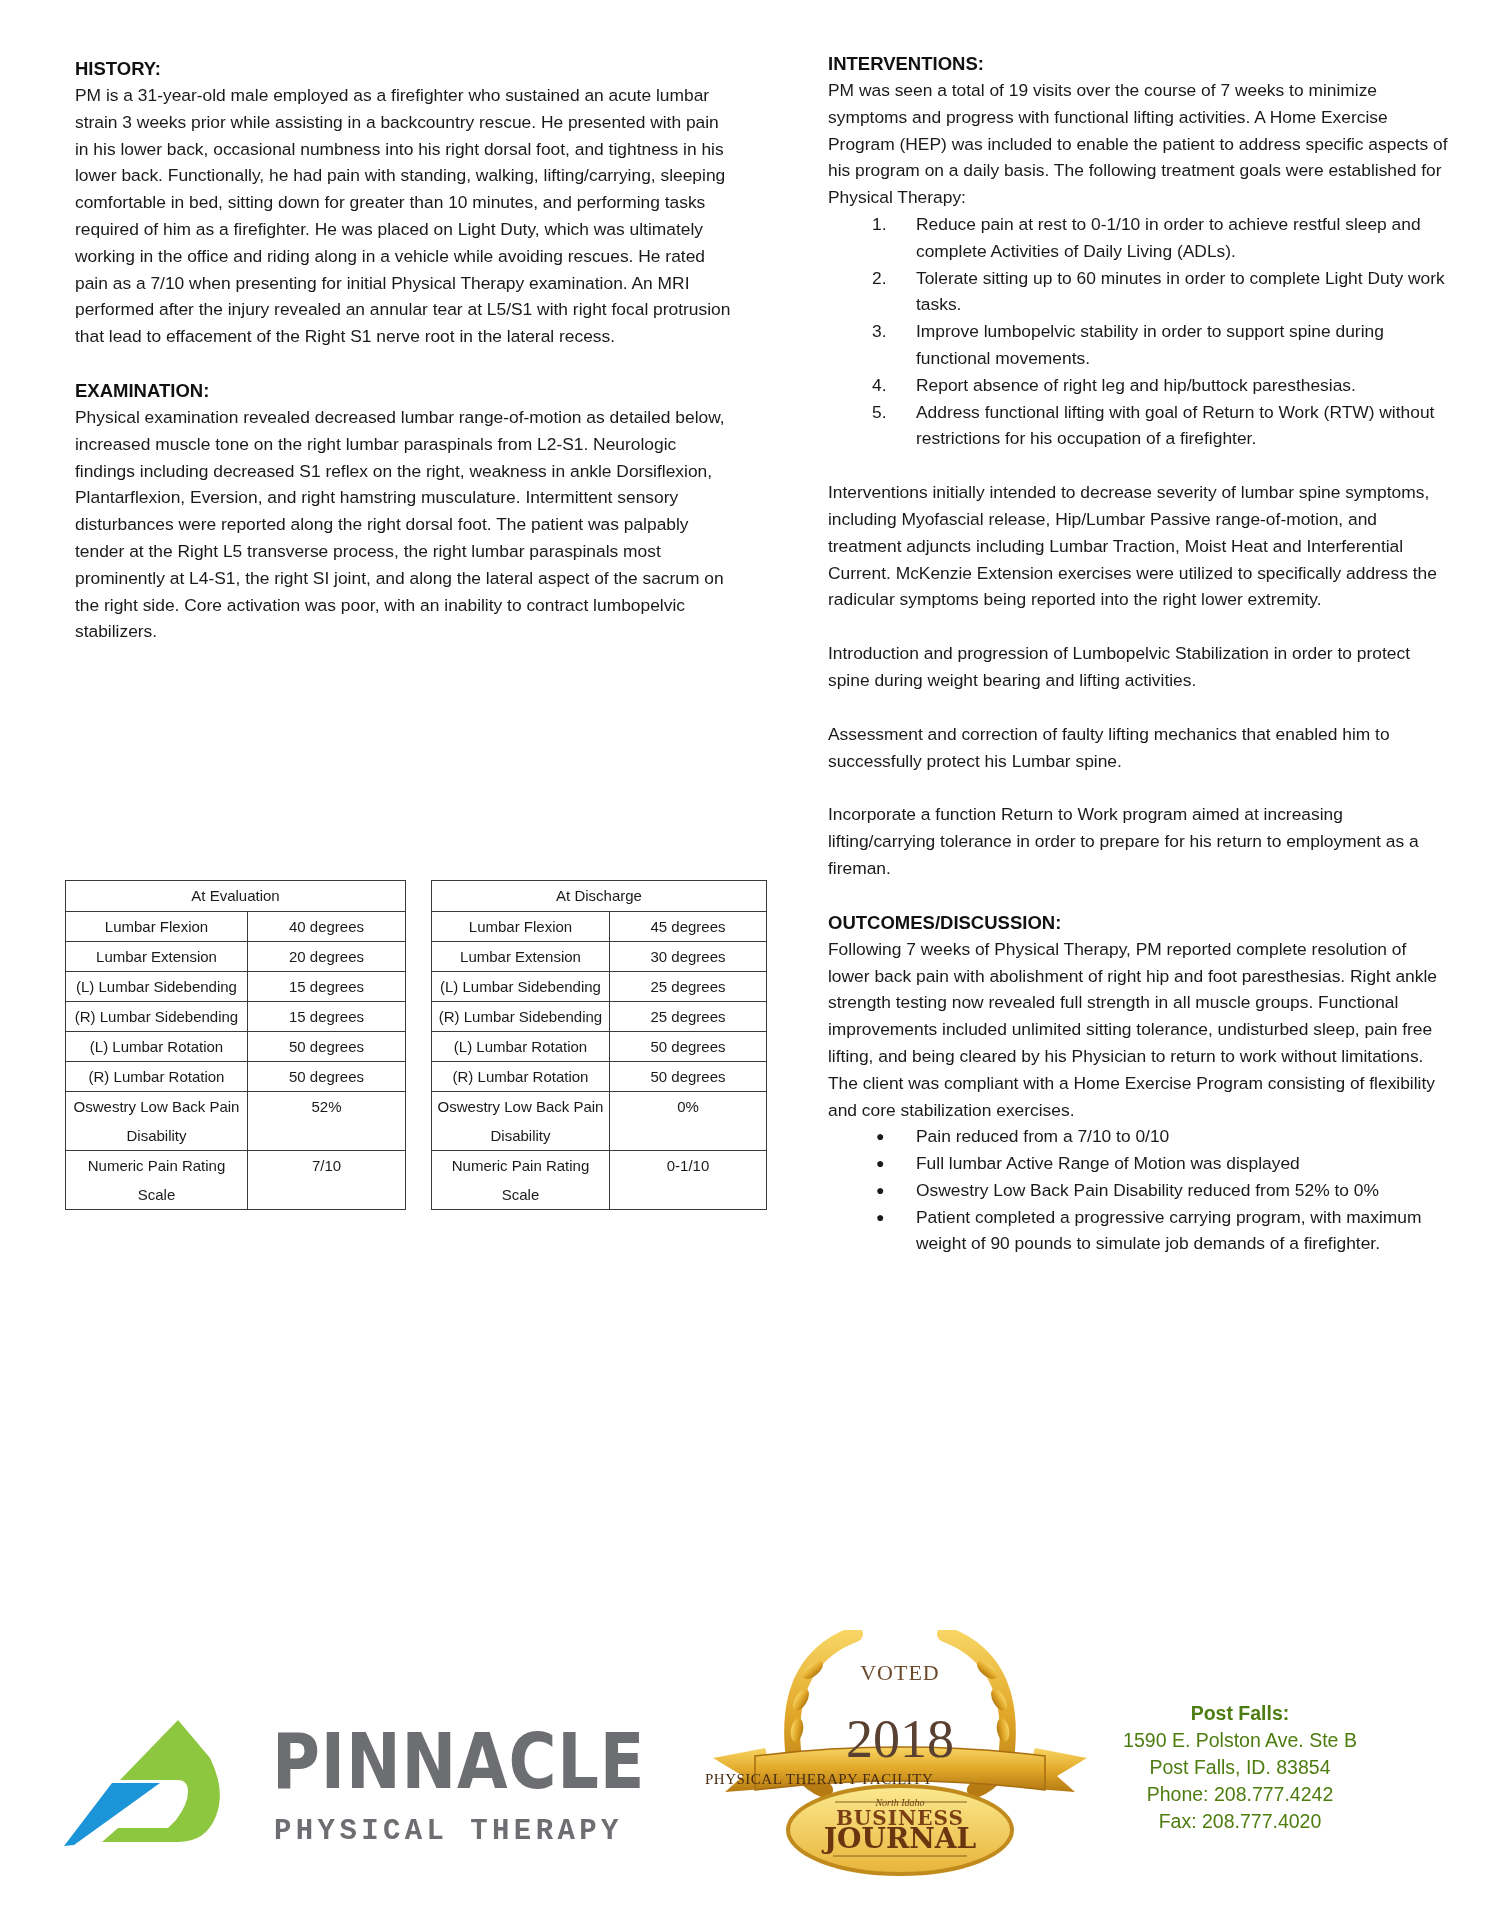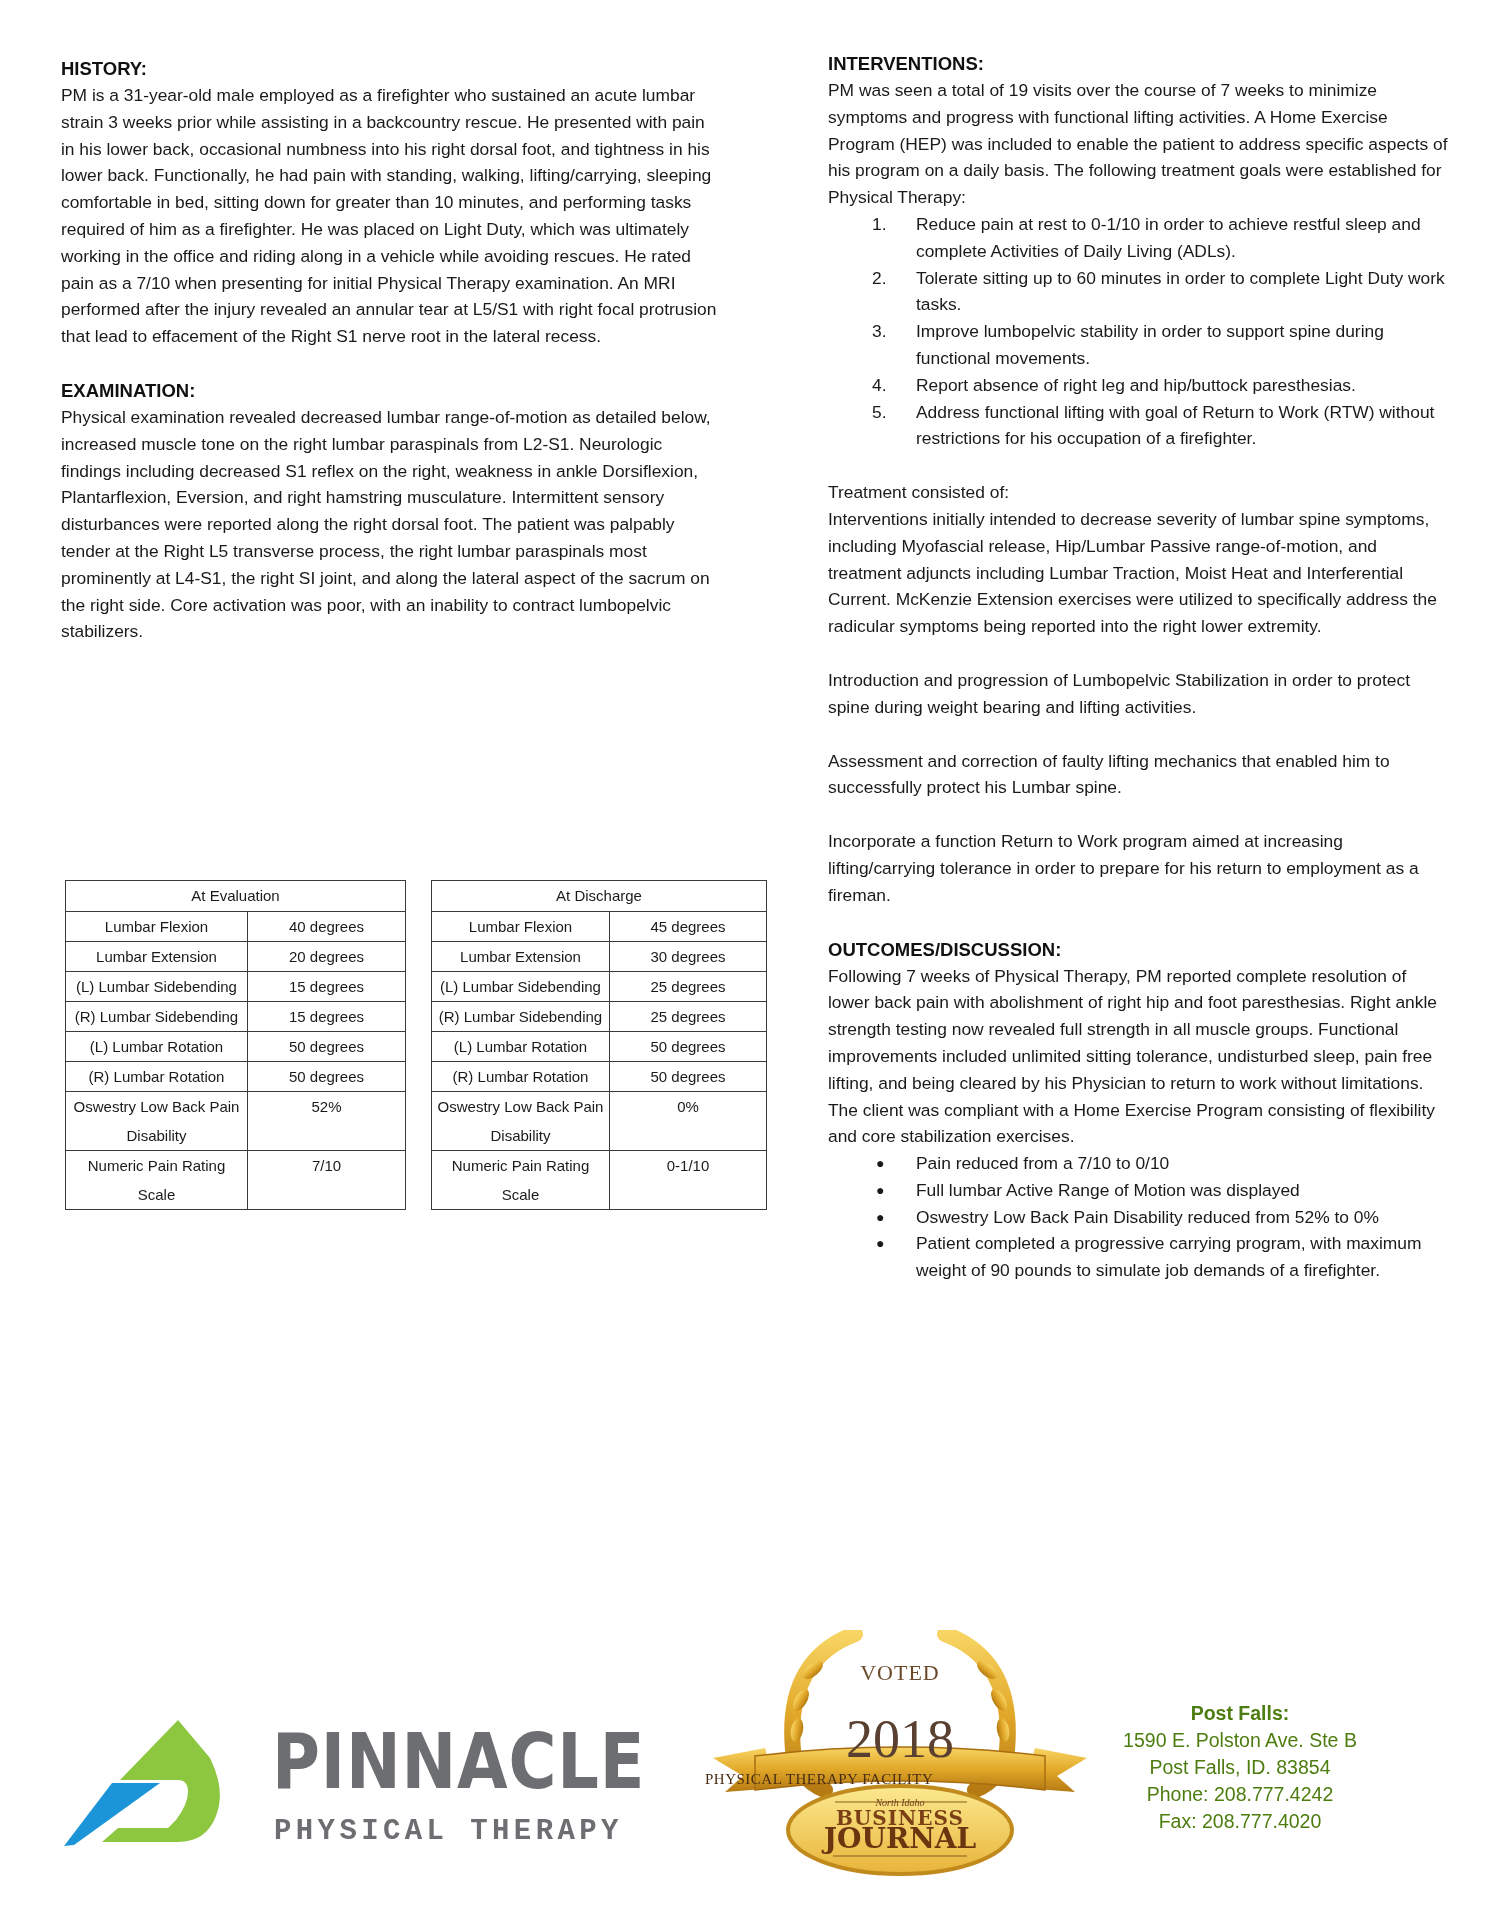--- a/index.html
+++ b/index.html
@@ -6,21 +6,21 @@
   html, body { width: 1496px; height: 1925px; background: #ffffff; }
   body {
     position: relative;
     font-family: "Liberation Sans", "DejaVu Sans", sans-serif;
     color: #1a1a1a;
     font-size: 17.4px;
     line-height: 26.8px;
     overflow: hidden;
   }
   .col { position: absolute; }
-  .col-left { left: 61px; top: 55px; width: 660px; }
+  .col-left { left: 75px; top: 55px; width: 660px; }
   .col-right { left: 828px; top: 50px; width: 620px; }
   h2 {
     font-size: 18.5px;
     font-weight: bold;
     line-height: 27px;
     color: #111;
   }
   p { margin: 0; }
   .gap-section { height: 27px; }
   .gap-para { height: 27px; }
@@ -253,21 +253,20 @@
     <h2>INTERVENTIONS:</h2>
     <p>PM was seen a total of 19 visits over the course of 7 weeks to minimize symptoms and progress with functional lifting activities. A Home Exercise Program (HEP) was included to enable the patient to address specific aspects of his program on a daily basis. The following treatment goals were established for Physical Therapy:</p>
     <ol class="goals">
       <li><span class="num">1.</span><span>Reduce pain at rest to 0-1/10 in order to achieve restful sleep and complete Activities of Daily Living (ADLs).</span></li>
       <li><span class="num">2.</span><span>Tolerate sitting up to 60 minutes in order to complete Light Duty work tasks.</span></li>
       <li><span class="num">3.</span><span>Improve lumbopelvic stability in order to support spine during functional movements.</span></li>
       <li><span class="num">4.</span><span>Report absence of right leg and hip/buttock paresthesias.</span></li>
       <li><span class="num">5.</span><span>Address functional lifting with goal of Return to Work (RTW) without restrictions for his occupation of a firefighter.</span></li>
     </ol>
     <div class="gap-para"></div>
-    <p>Treatment consisted of:</p>
     <p>Interventions initially intended to decrease severity of lumbar spine symptoms, including Myofascial release, Hip/Lumbar Passive range-of-motion, and treatment adjuncts including Lumbar Traction, Moist Heat and Interferential Current. McKenzie Extension exercises were utilized to specifically address the radicular symptoms being reported into the right lower extremity.</p>
     <div class="gap-para"></div>
     <p>Introduction and progression of Lumbopelvic Stabilization in order to protect spine during weight bearing and lifting activities.</p>
     <div class="gap-para"></div>
     <p>Assessment and correction of faulty lifting mechanics that enabled him to successfully protect his Lumbar spine.</p>
     <div class="gap-para"></div>
     <p>Incorporate a function Return to Work program aimed at increasing lifting/carrying tolerance in order to prepare for his return to employment as a fireman.</p>
   </section>
   <div class="gap-section"></div>
   <section>

